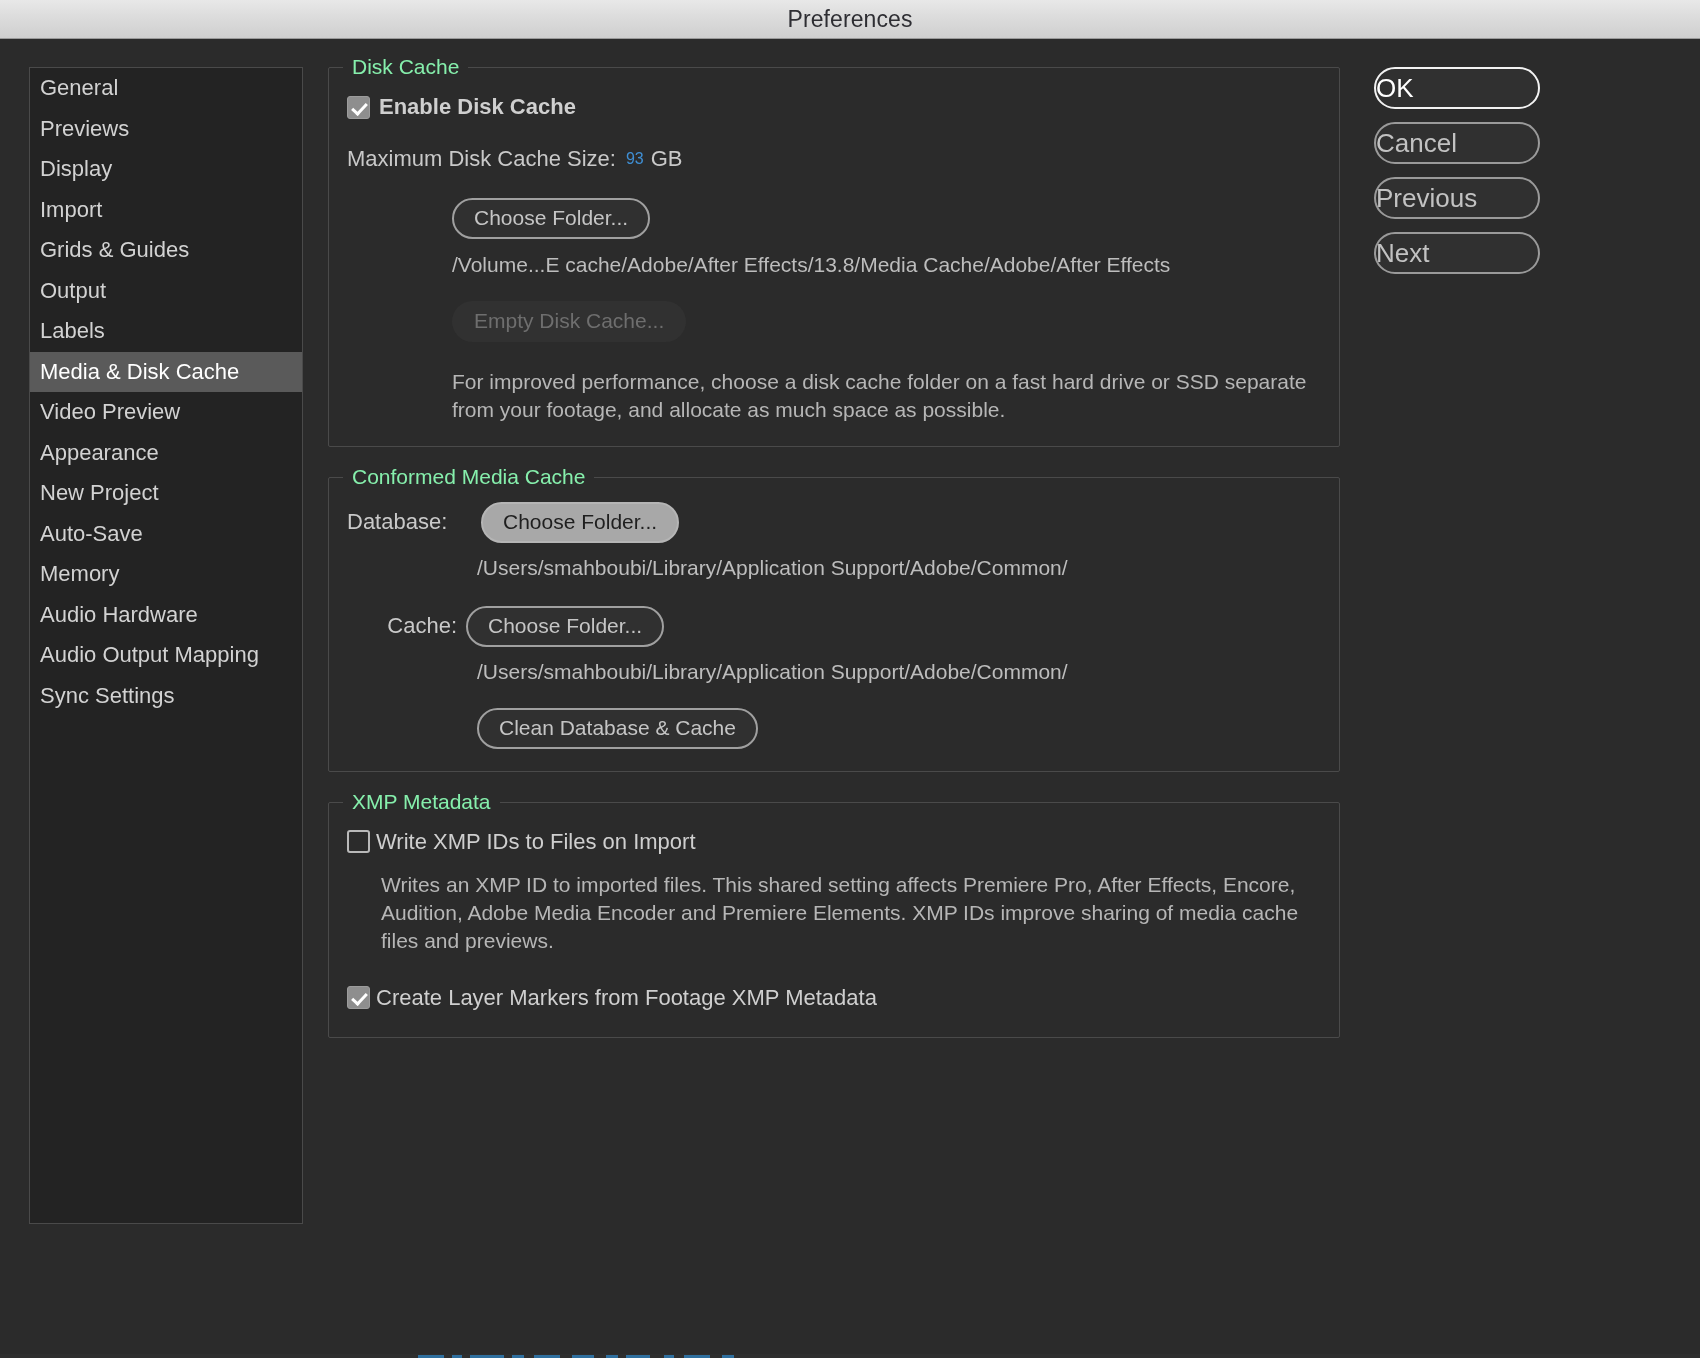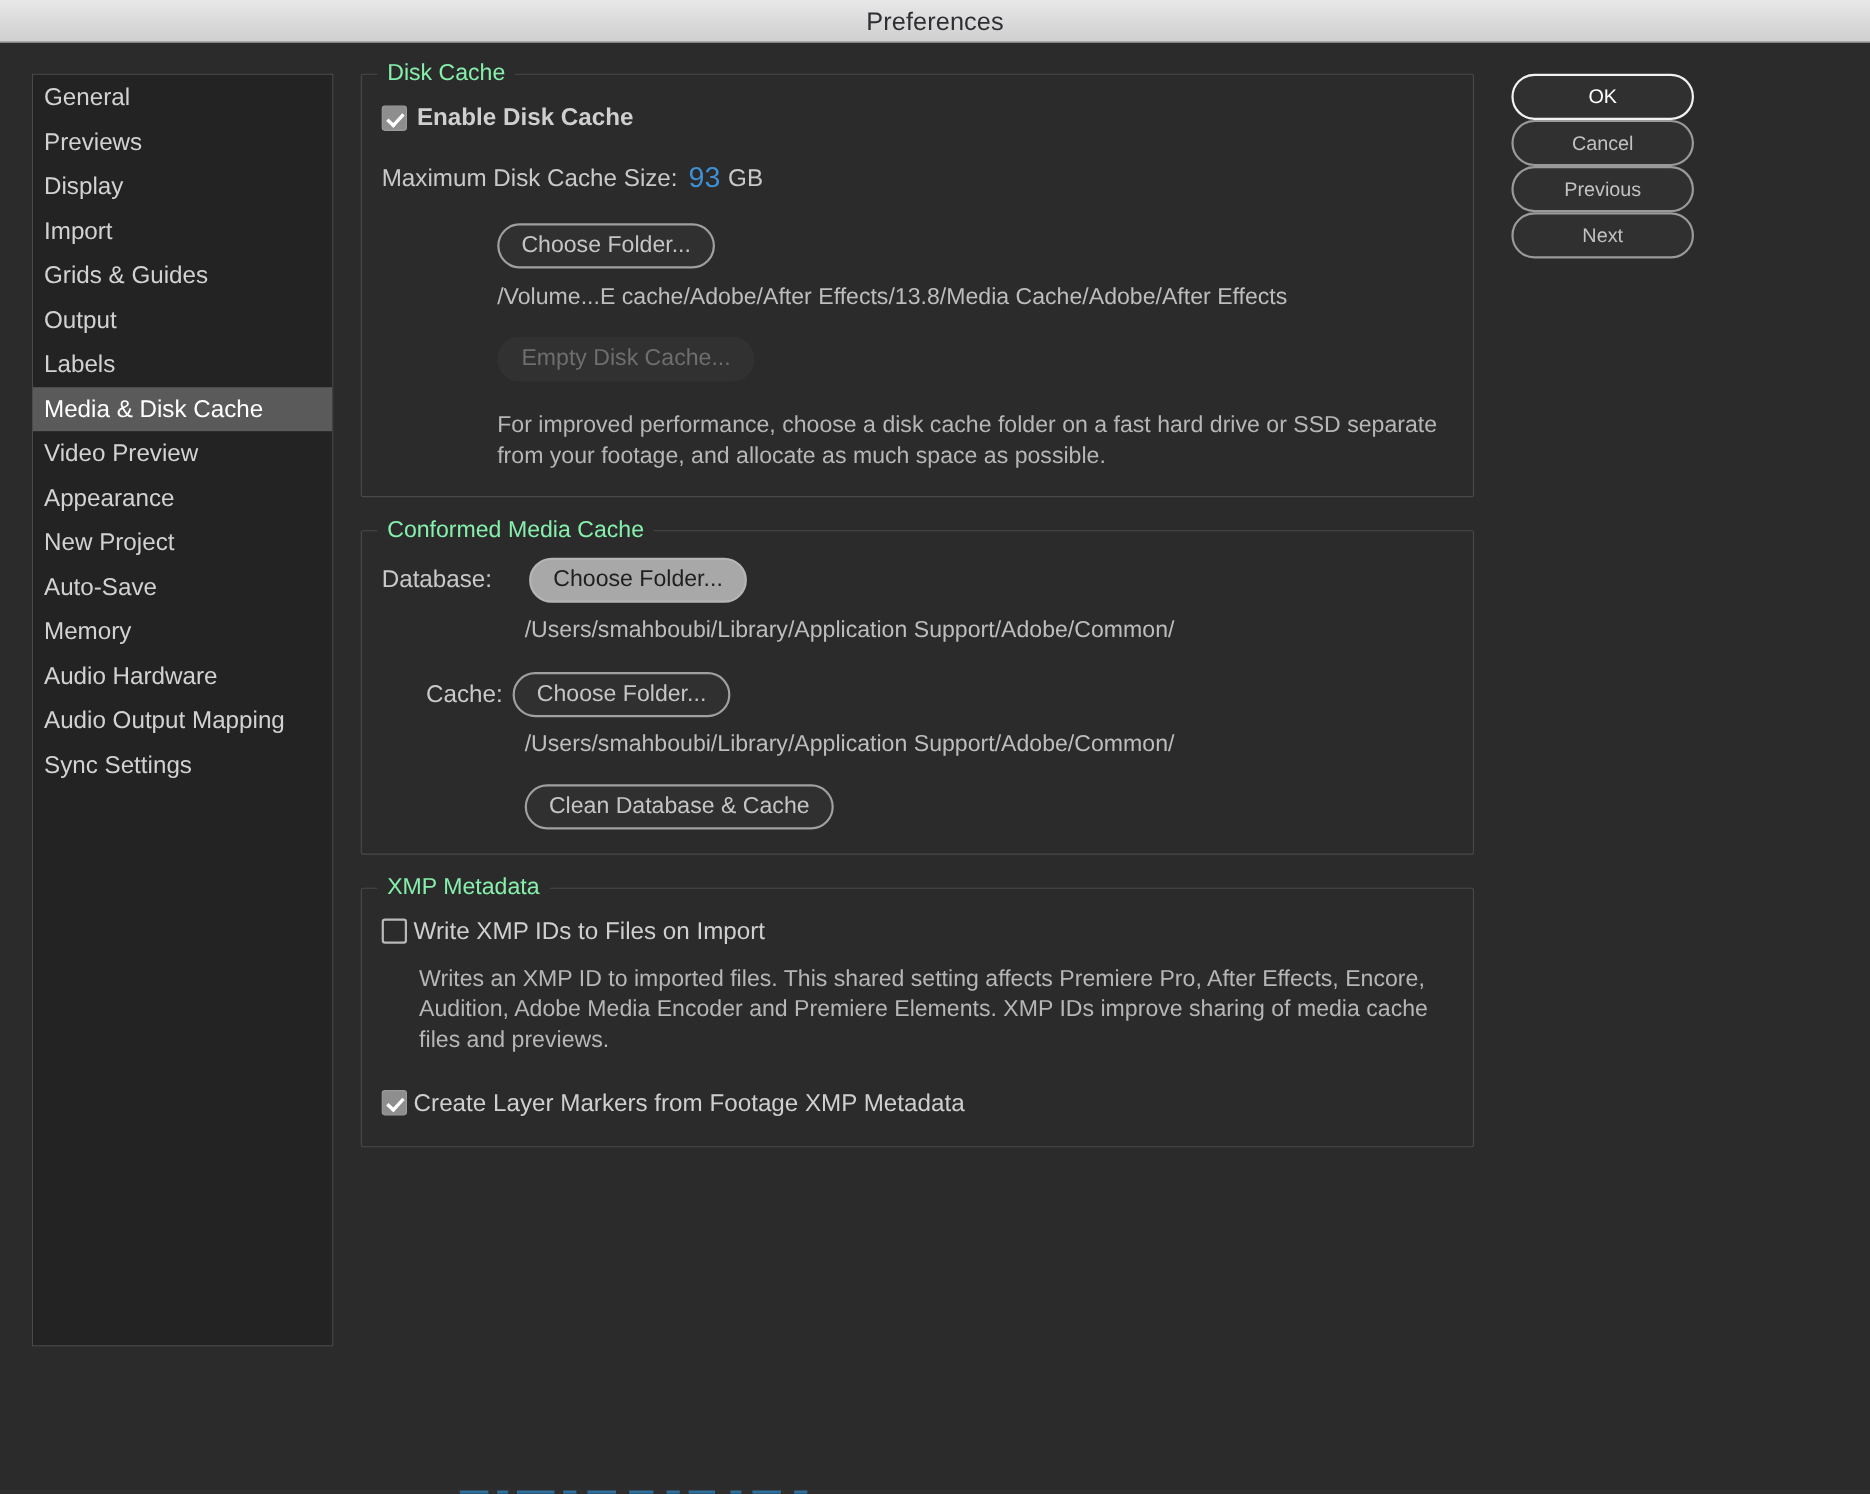--- a/index.html
+++ b/index.html
@@ -153,21 +153,21 @@
     white-space: nowrap;
   }
 
   
   .plain-label {
     font-size: 22px;
     color: #c9c9c9;
     white-space: nowrap;
   }
   .blue-value {
-    font-size: 26px;
+    font-size: 16px;
     color: #3f8fd4;
     white-space: nowrap;
   }
 
   
   .pill {
     display: inline-block;
     border: 2px solid #a0a0a0;
     border-radius: 999px;
     background: #303030;
@@ -207,27 +207,27 @@
     position: absolute;
     left: 1374px;
     top: 28px;
     width: 166px;
   }
   .dlg-btn {
     display: block;
     width: 166px;
     height: 42px;
     line-height: 38px;
-    text-align: center;
+    text-align: left;
     border: 2px solid #9a9a9a;
     border-radius: 999px;
     background: #303030;
     color: #c2c2c2;
-    font-size: 18px;
-    margin-bottom: 0;
+    font-size: 26px;
+    margin-bottom: 13px;
     box-sizing: border-box;
     cursor: default;
   }
   .dlg-btn.default {
     border-color: #f2f2f2;
     color: #ffffff;
   }
 
   
   #bottom-bleed {

